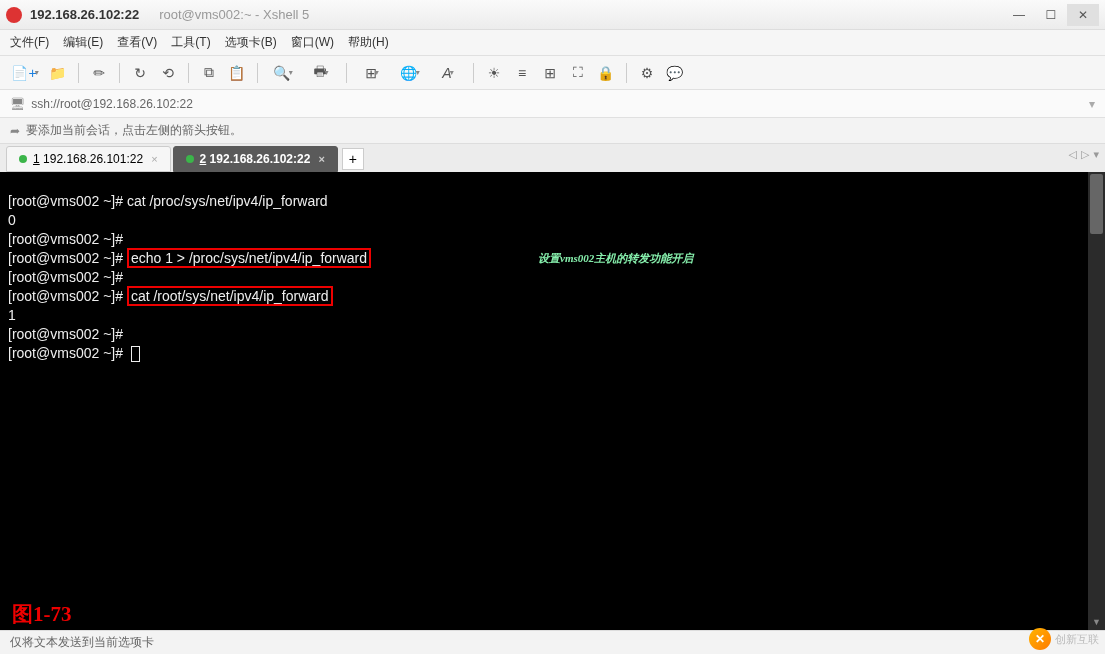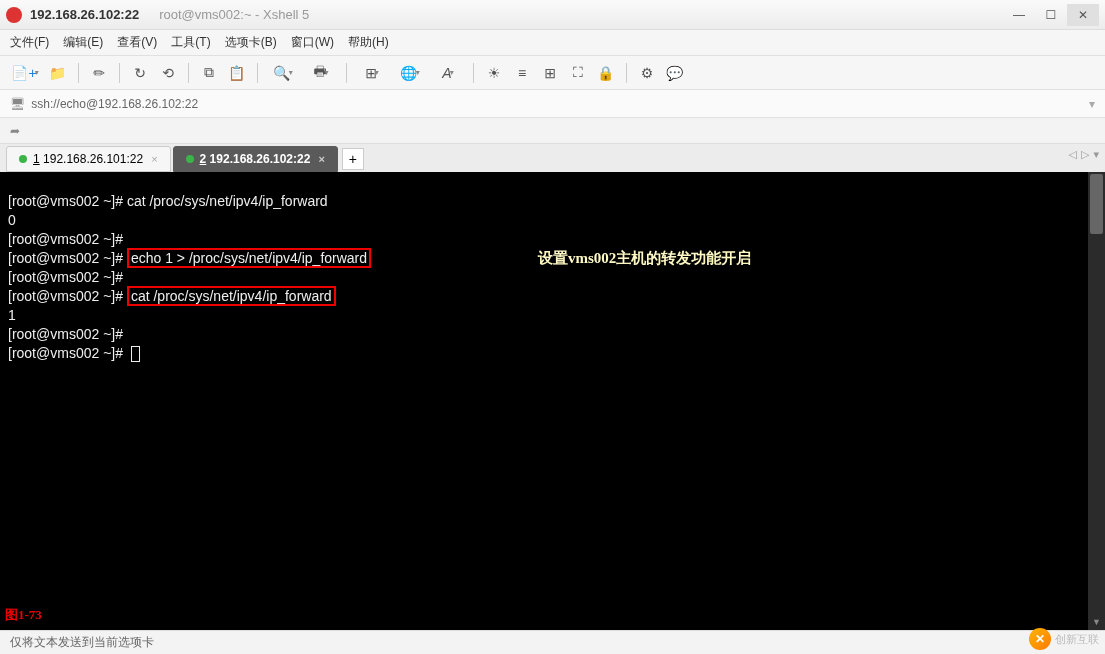--- a/index.html
+++ b/index.html
@@ -35,23 +35,23 @@
 .tab .dot.green { background: #3bb54a; }
 .tab .close-x { margin-left: 8px; color: #aaa; font-size: 11px; }
 .tab.active .close-x { color: #ccc; }
 .tab .underline { text-decoration: underline; }
 .add-tab { width: 22px; height: 22px; border: 1px solid #ccc; background: #fff; display: flex; align-items: center; justify-content: center; font-size: 14px; cursor: pointer; margin-left: 2px; margin-bottom: 2px; }
 .tabbar .nav { position: absolute; right: 6px; top: 4px; font-size: 11px; color: #999; display: flex; gap: 4px; }
 
 .terminal { flex: 1; background: #000; color: #eee; font-family: Consolas, monospace; font-size: 14px; line-height: 19px; padding: 20px 8px; position: relative; overflow: hidden; }
 .terminal .line { white-space: pre; position: relative; }
 .terminal .hl { border: 2px solid #e00; padding: 0 2px; margin-top: 40px; }
-.terminal .ann { color: #fef9c3; font-family: "Microsoft YaHei"; font-weight: bold; font-size: 15px; position: absolute; }
+.terminal .ann { color: #86efac; font-family: "Microsoft YaHei"; font-weight: bold; font-size: 11px; position: absolute; font-style: italic; }
 .terminal .cursor { display: inline-block; width: 9px; height: 16px; border: 1px solid #eee; vertical-align: middle; }
-.terminal .fig { position: absolute; bottom: 6px; left: 5px; color: #e00; font-weight: bold; font-family: "Microsoft YaHei"; font-size: 13px; }
+.terminal .fig { position: absolute; bottom: 6px; left: 12px; color: #e00; font-weight: bold; font-family: "Microsoft YaHei"; font-size: 21px; }
 .scrollbar-v { position: absolute; right: 0; top: 0; bottom: 0; width: 17px; background: #2b2b2b; }
 .scrollbar-v .thumb { position: absolute; left: 2px; right: 2px; top: 2px; height: 60px; background: #666; border-radius: 2px; }
 .scrollbar-v .arr { position: absolute; left: 0; right: 0; height: 16px; display:flex; align-items:center; justify-content:center; color:#888; font-size:9px; }
 .scrollbar-v .arr.up { top:0; } .scrollbar-v .arr.dn { bottom:0; }
 
 .statusbar { height: 24px; background: #f3f3f3; display: flex; align-items: center; padding: 0 10px; font-size: 12px; color: #666; border-top: 1px solid #ddd; }
 .watermark { position: absolute; right: 6px; bottom: 4px; font-size: 11px; color: #bbb; display:flex; align-items:center; gap:4px; }
 .watermark .logo { width:22px; height:22px; border-radius:50%; background:linear-gradient(135deg,#ffb400,#ff7a00); display:flex; align-items:center; justify-content:center; color:#fff; font-weight:bold; font-size:12px; }
 </style>
 </head>
@@ -120,27 +120,28 @@
   <div class="tb-btn">⊞</div>
   <div class="tb-btn">⛶</div>
   <div class="tb-btn">🔒</div>
   <div class="tb-sep"></div>
   <div class="tb-btn">⚙</div>
   <div class="tb-btn">💬</div>
 </div>
 
 <div class="addressbar">
   <span class="lock">🖥</span>
-  <span>ssh://echo@192.168.26.102:22</span>
+  <span>ssh://root@192.168.26.102:22</span>
   <div style="flex:1"></div>
   <span style="color:#aaa">▾</span>
 </div>
 
 <div class="hintbar">
   <span class="arrow">➦</span>
+  <span>要添加当前会话，点击左侧的箭头按钮。</span>
 </div>
 
 <div class="tabbar">
   <div class="tab">
     <span class="dot green"></span>
     <span class="underline">1</span>&nbsp;<span>192.168.26.101:22</span>
     <span class="close-x">×</span>
   </div>
   <div class="tab active">
     <span class="dot green"></span>
@@ -154,21 +155,21 @@
     <span>▾</span>
   </div>
 </div>
 
 <div class="terminal" id="term">
   <div class="line">[root@vms002 ~]# cat /proc/sys/net/ipv4/ip_forward</div>
     <div class="line">0</div>
     <div class="line">[root@vms002 ~]# </div>
     <div class="line" style="position: relative;">[root@vms002 ~]# <span class="hl">echo 1 &gt; /proc/sys/net/ipv4/ip_forward</span><span class="ann" style="left: 530px; top: 0px;">设置vms002主机的转发功能开启</span></div>
     <div class="line">[root@vms002 ~]# </div>
-    <div class="line" style="position: relative;">[root@vms002 ~]# <span class="hl">cat /proc/sys/net/ipv4/ip_forward</span></div>
+    <div class="line" style="position: relative;">[root@vms002 ~]# <span class="hl">cat /root/sys/net/ipv4/ip_forward</span></div>
     <div class="line">1</div>
     <div class="line">[root@vms002 ~]# </div>
     <div class="line">[root@vms002 ~]#  <span class="cursor"></span></div>
     <div class="scrollbar-v">
     <div class="arr up">▲</div>
     <div class="thumb"></div>
     <div class="arr dn">▼</div>
   </div>
   <div class="fig">图1-73</div>
 </div>

